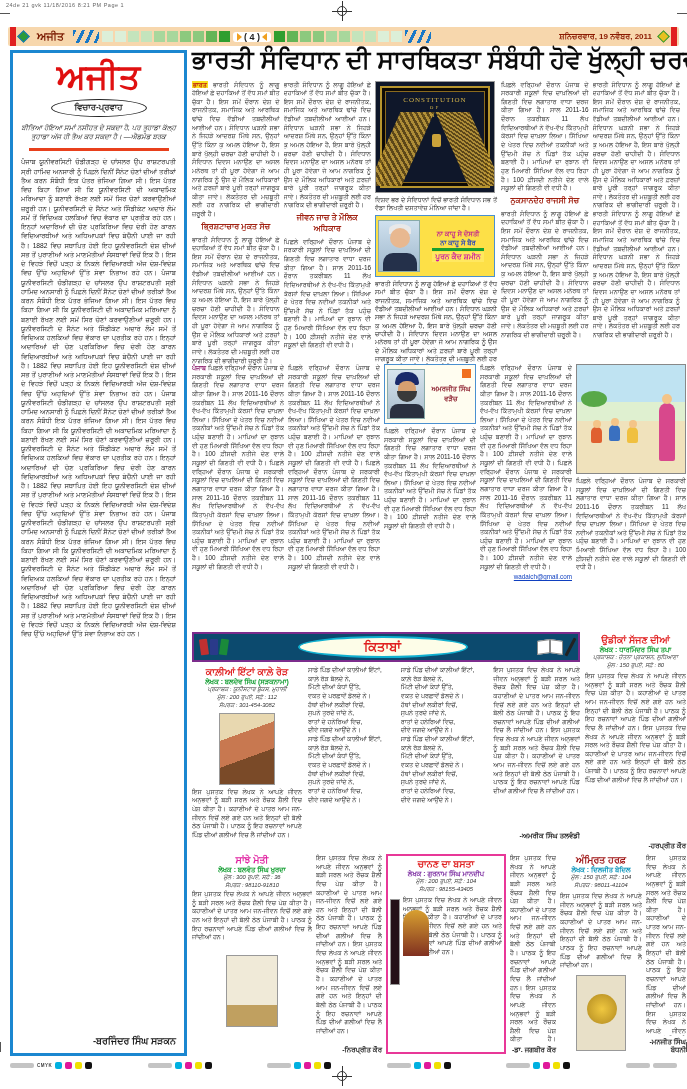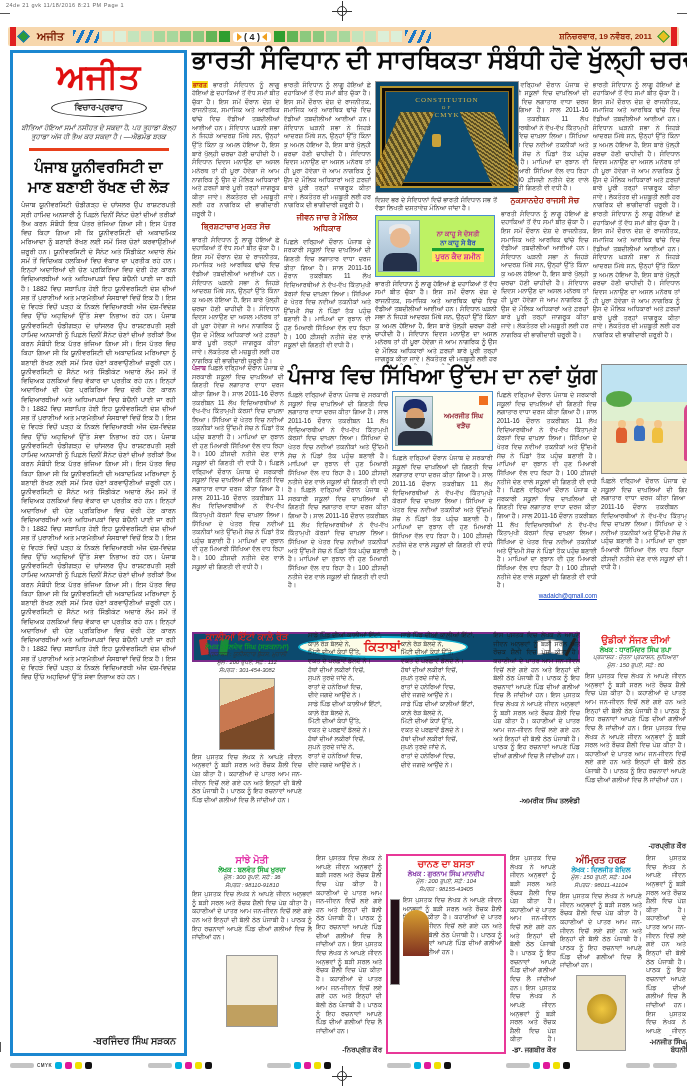--- a/index.html
+++ b/index.html
@@ -41,30 +41,30 @@
 .lsig{font-size:9.5px;font-weight:bold;text-align:right;margin-top:3px}
 
 .a1{position:absolute;left:192px;top:46px;width:488px}
 .a1 h1{font-size:25px;font-weight:bold;line-height:1.1;color:#0a0a0a;white-space:nowrap}
 .a1cols{display:flex;gap:4px;height:284px;overflow:hidden;margin-top:7px}
 .a1cols .c{flex:1;overflow:hidden}
 .a1cols .cwide{flex:none;width:122px}
 .lead1{background:#f8e020;color:#c02010;font-weight:bold;padding:0 1px}
 .lead2{color:#8a1a6a;font-weight:bold}
 .subhead{font-size:8px;font-weight:bold;color:#a02010;text-align:center;margin:3px 0}
-.const{width:144px;height:112px;background:#0c4a6e;border:1px solid #999;position:relative;overflow:hidden}
+.const{width:120px;height:112px;background:#0f172a;border:1px solid #999;position:relative;overflow:hidden}
 .const .frame{position:absolute;left:4px;top:4px;right:4px;bottom:4px;border:2px solid #b8962e;box-shadow:inset 0 0 0 3px #0e0a05,inset 0 0 0 4px #8a6a1e}
 .const .t{position:absolute;top:14px;left:0;right:0;text-align:center;color:#d4b44a;font-family:"Liberation Serif","DejaVu Serif",serif;font-size:7px;letter-spacing:1px}
 .const .t small{display:block;font-size:5px;letter-spacing:2px;margin:1px 0}
 .const .v1,.const .v2{position:absolute;top:30px;width:34px;height:74px;background:repeating-linear-gradient(45deg,#caa23a 0 2px,#6a5016 2px 4px);opacity:.85}
 .const .v1{left:8px;transform:skewX(-24deg)}
 .const .v2{right:8px;transform:skewX(24deg)}
 .const .emb{position:absolute;left:56px;top:52px;width:9px;height:13px;background:#caa23a;border-radius:2px}
 .capt{font-size:6.4px;line-height:1.3;text-align:justify;margin:3px 0;color:#111}
-.qbox{width:120px;height:62px;border:1.5px solid #4a90d0;background:#bef264;display:flex;margin-top:3px}
+.qbox{width:120px;height:62px;border:1.5px solid #4a90d0;background:#fde047;display:flex;margin-top:3px}
 .photo1{width:42px;height:52px;margin:4px 2px;background:linear-gradient(#cfe0ee,#9fb8cc);position:relative;flex:none;border:1px solid #8aa}
 .photo1 .hair{position:absolute;left:10px;top:3px;width:22px;height:10px;border-radius:50% 50% 0 0;background:#e8e8e8}
 .photo1 .face{position:absolute;left:11px;top:7px;width:20px;height:20px;border-radius:50%;background:#e8b890}
 .photo1 .suit{position:absolute;left:4px;bottom:0;width:34px;height:18px;border-radius:10px 10px 0 0;background:#24304a}
 .qtxt{flex:1;display:flex;flex-direction:column;align-items:center;justify-content:center;gap:1px;padding:2px}
 .ql1{font-size:6.8px;font-weight:bold;color:#c02090}
 .ql2{font-size:6.8px;font-weight:bold;color:#2040c0}
 .qbar{width:52px;height:3px;background:#18a030}
 .qname{font-size:7.5px;font-weight:bold;color:#d020a0;background:#ffe860;padding:0 3px}
 
@@ -106,21 +106,21 @@
 .openbook i{position:absolute;top:0;width:13px;height:14px;background:#fff;border:1px solid #888}
 .openbook i.l{left:0;transform:skewY(-8deg)}
 .openbook i.r{right:0;transform:skewY(8deg)}
 .pen{width:3px;height:20px;background:#222;transform:rotate(28deg);border-radius:1px}
 .rtitle{font-size:9.5px;font-weight:bold;color:#e02020;text-align:center;line-height:1.2}
 .rauthor{font-size:6.8px;font-weight:bold;color:#0a9a2a;text-align:center;margin-top:1px}
 .rmeta{font-size:5.8px;font-style:italic;text-align:center;color:#333;line-height:1.35}
 .rsig{font-size:7px;font-weight:bold;text-align:right;margin-top:2px}
 .r1{position:absolute;left:585px;top:634px;width:101px;height:216px;display:flex;flex-direction:column}
 .r1 .bt{flex:1;margin-top:2px}
-.r2{position:absolute;left:192px;top:631px;width:388px;height:184px;display:flex;gap:6px}
+.r2{position:absolute;left:192px;top:666px;width:388px;height:184px;display:flex;gap:6px}
 .r2 .c1{flex:none;width:110px}
 .r2 .c{flex:1;overflow:hidden}
 .cov{border:1px solid #999;margin:3px auto}
 .cov1{width:56px;height:72px;background:linear-gradient(160deg,#e8d8b0 0 30%,#c87850 30% 60%,#7a4a28 60% 100%)}
 .cov2{width:52px;height:72px;background:linear-gradient(#f0ead8 0 70%,#c0a060 70% 100%)}
 .cov3{width:50px;height:86px;background:#241018;position:relative}
 .cov3 i{position:absolute;left:12px;top:10px;width:26px;height:46px;border-radius:13px 13px 0 0;background:linear-gradient(#d8a030,#803020)}
 .cov4{width:50px;height:76px;background:#e8e0c8;position:relative}
 .cov4 i{position:absolute;left:10px;top:18px;width:30px;height:30px;border-radius:50%;background:radial-gradient(#f0c840,#b08820)}
 .brow{position:absolute;left:192px;top:854px;width:494px;height:200px;display:flex;gap:4px}
@@ -201,21 +201,20 @@
   <div class="redbar"></div>
 </div>
 
 <div class="leftcol">
   <div class="masthead">ਅਜੀਤ</div>
   <div class="oval">
       <span>ਵਿਚਾਰ-ਪ੍ਰਵਾਹ</span>
     </div>
   <div class="lquote">ਬੀਤਿਆ ਹੋਇਆ ਸਮਾਂ ਨਸੀਹਤ ਦੇ ਸਕਦਾ ਹੈ, ਪਰ ਤੁਹਾਡਾ ਕੱਲ੍ਹ ਤੁਹਾਡਾ ਅੱਜ ਹੀ ਤੈਅ ਕਰ ਸਕਦਾ ਹੈ। —ਐਡਮੰਡ ਬਰਕ</div>
   <div class="reddiv"></div>
-  <div class="lhead">ਪੰਜਾਬ ਯੂਨੀਵਰਸਿਟੀ ਦਾ ਮਾਣ ਬਣਾਈ ਰੱਖਣ ਦੀ ਲੋੜ</div>
   <div class="lbody">ਪੰਜਾਬ ਯੂਨੀਵਰਸਿਟੀ ਚੰਡੀਗੜ੍ਹ ਦੇ ਚਾਂਸਲਰ ਉਪ ਰਾਸ਼ਟਰਪਤੀ ਸ੍ਰੀ ਹਾਮਿਦ ਅਨਸਾਰੀ ਨੂੰ ਪਿਛਲੇ ਦਿਨੀਂ ਸੈਨੇਟ ਚੋਣਾਂ ਦੀਆਂ ਤਰੀਕਾਂ ਤੈਅ ਕਰਨ ਸੰਬੰਧੀ ਇਕ ਪੱਤਰ ਭੇਜਿਆ ਗਿਆ ਸੀ। ਇਸ ਪੱਤਰ ਵਿਚ ਕਿਹਾ ਗਿਆ ਸੀ ਕਿ ਯੂਨੀਵਰਸਿਟੀ ਦੀ ਅਕਾਦਮਿਕ ਮਰਿਆਦਾ ਨੂੰ ਬਣਾਈ ਰੱਖਣ ਲਈ ਸਮੇਂ ਸਿਰ ਚੋਣਾਂ ਕਰਵਾਉਣੀਆਂ ਜ਼ਰੂਰੀ ਹਨ। ਯੂਨੀਵਰਸਿਟੀ ਦੇ ਸੈਨੇਟ ਅਤੇ ਸਿੰਡੀਕੇਟ ਅਦਾਰੇ ਲੰਮੇ ਸਮੇਂ ਤੋਂ ਵਿਦਿਅਕ ਹਲਕਿਆਂ ਵਿਚ ਵੱਕਾਰ ਦਾ ਪ੍ਰਤੀਕ ਰਹੇ ਹਨ। ਇਨ੍ਹਾਂ ਅਦਾਰਿਆਂ ਦੀ ਚੋਣ ਪ੍ਰਕਿਰਿਆ ਵਿਚ ਦੇਰੀ ਹੋਣ ਕਾਰਨ ਵਿਦਿਆਰਥੀਆਂ ਅਤੇ ਅਧਿਆਪਕਾਂ ਵਿਚ ਬੇਚੈਨੀ ਪਾਈ ਜਾ ਰਹੀ ਹੈ। 1882 ਵਿਚ ਸਥਾਪਿਤ ਹੋਈ ਇਹ ਯੂਨੀਵਰਸਿਟੀ ਦੇਸ਼ ਦੀਆਂ ਸਭ ਤੋਂ ਪੁਰਾਣੀਆਂ ਅਤੇ ਮਾਣਮੱਤੀਆਂ ਸੰਸਥਾਵਾਂ ਵਿਚੋਂ ਇਕ ਹੈ। ਇਸ ਦੇ ਵਿਹੜੇ ਵਿਚੋਂ ਪੜ੍ਹ ਕੇ ਨਿਕਲੇ ਵਿਦਿਆਰਥੀ ਅੱਜ ਦੇਸ਼-ਵਿਦੇਸ਼ ਵਿਚ ਉੱਚੇ ਅਹੁਦਿਆਂ ਉੱਤੇ ਸੇਵਾ ਨਿਭਾਅ ਰਹੇ ਹਨ। ਪੰਜਾਬ ਯੂਨੀਵਰਸਿਟੀ ਚੰਡੀਗੜ੍ਹ ਦੇ ਚਾਂਸਲਰ ਉਪ ਰਾਸ਼ਟਰਪਤੀ ਸ੍ਰੀ ਹਾਮਿਦ ਅਨਸਾਰੀ ਨੂੰ ਪਿਛਲੇ ਦਿਨੀਂ ਸੈਨੇਟ ਚੋਣਾਂ ਦੀਆਂ ਤਰੀਕਾਂ ਤੈਅ ਕਰਨ ਸੰਬੰਧੀ ਇਕ ਪੱਤਰ ਭੇਜਿਆ ਗਿਆ ਸੀ। ਇਸ ਪੱਤਰ ਵਿਚ ਕਿਹਾ ਗਿਆ ਸੀ ਕਿ ਯੂਨੀਵਰਸਿਟੀ ਦੀ ਅਕਾਦਮਿਕ ਮਰਿਆਦਾ ਨੂੰ ਬਣਾਈ ਰੱਖਣ ਲਈ ਸਮੇਂ ਸਿਰ ਚੋਣਾਂ ਕਰਵਾਉਣੀਆਂ ਜ਼ਰੂਰੀ ਹਨ। ਯੂਨੀਵਰਸਿਟੀ ਦੇ ਸੈਨੇਟ ਅਤੇ ਸਿੰਡੀਕੇਟ ਅਦਾਰੇ ਲੰਮੇ ਸਮੇਂ ਤੋਂ ਵਿਦਿਅਕ ਹਲਕਿਆਂ ਵਿਚ ਵੱਕਾਰ ਦਾ ਪ੍ਰਤੀਕ ਰਹੇ ਹਨ। ਇਨ੍ਹਾਂ ਅਦਾਰਿਆਂ ਦੀ ਚੋਣ ਪ੍ਰਕਿਰਿਆ ਵਿਚ ਦੇਰੀ ਹੋਣ ਕਾਰਨ ਵਿਦਿਆਰਥੀਆਂ ਅਤੇ ਅਧਿਆਪਕਾਂ ਵਿਚ ਬੇਚੈਨੀ ਪਾਈ ਜਾ ਰਹੀ ਹੈ। 1882 ਵਿਚ ਸਥਾਪਿਤ ਹੋਈ ਇਹ ਯੂਨੀਵਰਸਿਟੀ ਦੇਸ਼ ਦੀਆਂ ਸਭ ਤੋਂ ਪੁਰਾਣੀਆਂ ਅਤੇ ਮਾਣਮੱਤੀਆਂ ਸੰਸਥਾਵਾਂ ਵਿਚੋਂ ਇਕ ਹੈ। ਇਸ ਦੇ ਵਿਹੜੇ ਵਿਚੋਂ ਪੜ੍ਹ ਕੇ ਨਿਕਲੇ ਵਿਦਿਆਰਥੀ ਅੱਜ ਦੇਸ਼-ਵਿਦੇਸ਼ ਵਿਚ ਉੱਚੇ ਅਹੁਦਿਆਂ ਉੱਤੇ ਸੇਵਾ ਨਿਭਾਅ ਰਹੇ ਹਨ। ਪੰਜਾਬ ਯੂਨੀਵਰਸਿਟੀ ਚੰਡੀਗੜ੍ਹ ਦੇ ਚਾਂਸਲਰ ਉਪ ਰਾਸ਼ਟਰਪਤੀ ਸ੍ਰੀ ਹਾਮਿਦ ਅਨਸਾਰੀ ਨੂੰ ਪਿਛਲੇ ਦਿਨੀਂ ਸੈਨੇਟ ਚੋਣਾਂ ਦੀਆਂ ਤਰੀਕਾਂ ਤੈਅ ਕਰਨ ਸੰਬੰਧੀ ਇਕ ਪੱਤਰ ਭੇਜਿਆ ਗਿਆ ਸੀ। ਇਸ ਪੱਤਰ ਵਿਚ ਕਿਹਾ ਗਿਆ ਸੀ ਕਿ ਯੂਨੀਵਰਸਿਟੀ ਦੀ ਅਕਾਦਮਿਕ ਮਰਿਆਦਾ ਨੂੰ ਬਣਾਈ ਰੱਖਣ ਲਈ ਸਮੇਂ ਸਿਰ ਚੋਣਾਂ ਕਰਵਾਉਣੀਆਂ ਜ਼ਰੂਰੀ ਹਨ। ਯੂਨੀਵਰਸਿਟੀ ਦੇ ਸੈਨੇਟ ਅਤੇ ਸਿੰਡੀਕੇਟ ਅਦਾਰੇ ਲੰਮੇ ਸਮੇਂ ਤੋਂ ਵਿਦਿਅਕ ਹਲਕਿਆਂ ਵਿਚ ਵੱਕਾਰ ਦਾ ਪ੍ਰਤੀਕ ਰਹੇ ਹਨ। ਇਨ੍ਹਾਂ ਅਦਾਰਿਆਂ ਦੀ ਚੋਣ ਪ੍ਰਕਿਰਿਆ ਵਿਚ ਦੇਰੀ ਹੋਣ ਕਾਰਨ ਵਿਦਿਆਰਥੀਆਂ ਅਤੇ ਅਧਿਆਪਕਾਂ ਵਿਚ ਬੇਚੈਨੀ ਪਾਈ ਜਾ ਰਹੀ ਹੈ। 1882 ਵਿਚ ਸਥਾਪਿਤ ਹੋਈ ਇਹ ਯੂਨੀਵਰਸਿਟੀ ਦੇਸ਼ ਦੀਆਂ ਸਭ ਤੋਂ ਪੁਰਾਣੀਆਂ ਅਤੇ ਮਾਣਮੱਤੀਆਂ ਸੰਸਥਾਵਾਂ ਵਿਚੋਂ ਇਕ ਹੈ। ਇਸ ਦੇ ਵਿਹੜੇ ਵਿਚੋਂ ਪੜ੍ਹ ਕੇ ਨਿਕਲੇ ਵਿਦਿਆਰਥੀ ਅੱਜ ਦੇਸ਼-ਵਿਦੇਸ਼ ਵਿਚ ਉੱਚੇ ਅਹੁਦਿਆਂ ਉੱਤੇ ਸੇਵਾ ਨਿਭਾਅ ਰਹੇ ਹਨ। ਪੰਜਾਬ ਯੂਨੀਵਰਸਿਟੀ ਚੰਡੀਗੜ੍ਹ ਦੇ ਚਾਂਸਲਰ ਉਪ ਰਾਸ਼ਟਰਪਤੀ ਸ੍ਰੀ ਹਾਮਿਦ ਅਨਸਾਰੀ ਨੂੰ ਪਿਛਲੇ ਦਿਨੀਂ ਸੈਨੇਟ ਚੋਣਾਂ ਦੀਆਂ ਤਰੀਕਾਂ ਤੈਅ ਕਰਨ ਸੰਬੰਧੀ ਇਕ ਪੱਤਰ ਭੇਜਿਆ ਗਿਆ ਸੀ। ਇਸ ਪੱਤਰ ਵਿਚ ਕਿਹਾ ਗਿਆ ਸੀ ਕਿ ਯੂਨੀਵਰਸਿਟੀ ਦੀ ਅਕਾਦਮਿਕ ਮਰਿਆਦਾ ਨੂੰ ਬਣਾਈ ਰੱਖਣ ਲਈ ਸਮੇਂ ਸਿਰ ਚੋਣਾਂ ਕਰਵਾਉਣੀਆਂ ਜ਼ਰੂਰੀ ਹਨ। ਯੂਨੀਵਰਸਿਟੀ ਦੇ ਸੈਨੇਟ ਅਤੇ ਸਿੰਡੀਕੇਟ ਅਦਾਰੇ ਲੰਮੇ ਸਮੇਂ ਤੋਂ ਵਿਦਿਅਕ ਹਲਕਿਆਂ ਵਿਚ ਵੱਕਾਰ ਦਾ ਪ੍ਰਤੀਕ ਰਹੇ ਹਨ। ਇਨ੍ਹਾਂ ਅਦਾਰਿਆਂ ਦੀ ਚੋਣ ਪ੍ਰਕਿਰਿਆ ਵਿਚ ਦੇਰੀ ਹੋਣ ਕਾਰਨ ਵਿਦਿਆਰਥੀਆਂ ਅਤੇ ਅਧਿਆਪਕਾਂ ਵਿਚ ਬੇਚੈਨੀ ਪਾਈ ਜਾ ਰਹੀ ਹੈ। 1882 ਵਿਚ ਸਥਾਪਿਤ ਹੋਈ ਇਹ ਯੂਨੀਵਰਸਿਟੀ ਦੇਸ਼ ਦੀਆਂ ਸਭ ਤੋਂ ਪੁਰਾਣੀਆਂ ਅਤੇ ਮਾਣਮੱਤੀਆਂ ਸੰਸਥਾਵਾਂ ਵਿਚੋਂ ਇਕ ਹੈ। ਇਸ ਦੇ ਵਿਹੜੇ ਵਿਚੋਂ ਪੜ੍ਹ ਕੇ ਨਿਕਲੇ ਵਿਦਿਆਰਥੀ ਅੱਜ ਦੇਸ਼-ਵਿਦੇਸ਼ ਵਿਚ ਉੱਚੇ ਅਹੁਦਿਆਂ ਉੱਤੇ ਸੇਵਾ ਨਿਭਾਅ ਰਹੇ ਹਨ। </div>
   <div class="lsig">-ਬਰਜਿੰਦਰ ਸਿੰਘ ਸੜਕਨ</div>
 </div>
 
 <div class="a1">
   <h1>ਭਾਰਤੀ ਸੰਵਿਧਾਨ ਦੀ ਸਾਰਥਿਕਤਾ ਸੰਬੰਧੀ ਹੋਵੇ ਖੁੱਲ੍ਹੀ ਚਰਚਾ</h1>
   <div class="a1cols">
     <div class="c bt"><span class="lead1">ਭਾਰਤ</span> <span>ਭਾਰਤੀ ਸੰਵਿਧਾਨ ਨੂੰ ਲਾਗੂ ਹੋਇਆਂ ਛੇ ਦਹਾਕਿਆਂ ਤੋਂ ਵੱਧ ਸਮਾਂ ਬੀਤ ਚੁੱਕਾ ਹੈ। ਇਸ ਸਮੇਂ ਦੌਰਾਨ ਦੇਸ਼ ਦੇ ਰਾਜਨੀਤਕ, ਸਮਾਜਿਕ ਅਤੇ ਆਰਥਿਕ ਢਾਂਚੇ ਵਿਚ ਵੱਡੀਆਂ ਤਬਦੀਲੀਆਂ ਆਈਆਂ ਹਨ। ਸੰਵਿਧਾਨ ਘੜਨੀ ਸਭਾ ਨੇ ਜਿਹੜੇ ਆਦਰਸ਼ ਮਿੱਥੇ ਸਨ, ਉਨ੍ਹਾਂ ਉੱਤੇ ਕਿੰਨਾ ਕੁ ਅਮਲ ਹੋਇਆ ਹੈ, ਇਸ ਬਾਰੇ ਖੁੱਲ੍ਹੀ ਚਰਚਾ ਹੋਣੀ ਚਾਹੀਦੀ ਹੈ। ਸੰਵਿਧਾਨ ਦਿਵਸ ਮਨਾਉਣ ਦਾ ਅਸਲ ਮਨੋਰਥ ਤਾਂ ਹੀ ਪੂਰਾ ਹੋਵੇਗਾ ਜੇ ਆਮ ਨਾਗਰਿਕ ਨੂੰ ਉਸ ਦੇ ਮੌਲਿਕ ਅਧਿਕਾਰਾਂ ਅਤੇ ਫ਼ਰਜ਼ਾਂ ਬਾਰੇ ਪੂਰੀ ਤਰ੍ਹਾਂ ਜਾਗਰੂਕ ਕੀਤਾ ਜਾਵੇ। ਲੋਕਤੰਤਰ ਦੀ ਮਜ਼ਬੂਤੀ ਲਈ ਹਰ ਨਾਗਰਿਕ ਦੀ ਭਾਗੀਦਾਰੀ ਜ਼ਰੂਰੀ ਹੈ। </span><div class="subhead">ਭ੍ਰਿਸ਼ਟਾਚਾਰ ਮੁਕਤ ਸੋਚ</div><span>ਭਾਰਤੀ ਸੰਵਿਧਾਨ ਨੂੰ ਲਾਗੂ ਹੋਇਆਂ ਛੇ ਦਹਾਕਿਆਂ ਤੋਂ ਵੱਧ ਸਮਾਂ ਬੀਤ ਚੁੱਕਾ ਹੈ। ਇਸ ਸਮੇਂ ਦੌਰਾਨ ਦੇਸ਼ ਦੇ ਰਾਜਨੀਤਕ, ਸਮਾਜਿਕ ਅਤੇ ਆਰਥਿਕ ਢਾਂਚੇ ਵਿਚ ਵੱਡੀਆਂ ਤਬਦੀਲੀਆਂ ਆਈਆਂ ਹਨ। ਸੰਵਿਧਾਨ ਘੜਨੀ ਸਭਾ ਨੇ ਜਿਹੜੇ ਆਦਰਸ਼ ਮਿੱਥੇ ਸਨ, ਉਨ੍ਹਾਂ ਉੱਤੇ ਕਿੰਨਾ ਕੁ ਅਮਲ ਹੋਇਆ ਹੈ, ਇਸ ਬਾਰੇ ਖੁੱਲ੍ਹੀ ਚਰਚਾ ਹੋਣੀ ਚਾਹੀਦੀ ਹੈ। ਸੰਵਿਧਾਨ ਦਿਵਸ ਮਨਾਉਣ ਦਾ ਅਸਲ ਮਨੋਰਥ ਤਾਂ ਹੀ ਪੂਰਾ ਹੋਵੇਗਾ ਜੇ ਆਮ ਨਾਗਰਿਕ ਨੂੰ ਉਸ ਦੇ ਮੌਲਿਕ ਅਧਿਕਾਰਾਂ ਅਤੇ ਫ਼ਰਜ਼ਾਂ ਬਾਰੇ ਪੂਰੀ ਤਰ੍ਹਾਂ ਜਾਗਰੂਕ ਕੀਤਾ ਜਾਵੇ। ਲੋਕਤੰਤਰ ਦੀ ਮਜ਼ਬੂਤੀ ਲਈ ਹਰ ਨਾਗਰਿਕ ਦੀ ਭਾਗੀਦਾਰੀ ਜ਼ਰੂਰੀ ਹੈ। </span></div>
     <div class="c bt"><span>ਭਾਰਤੀ ਸੰਵਿਧਾਨ ਨੂੰ ਲਾਗੂ ਹੋਇਆਂ ਛੇ ਦਹਾਕਿਆਂ ਤੋਂ ਵੱਧ ਸਮਾਂ ਬੀਤ ਚੁੱਕਾ ਹੈ। ਇਸ ਸਮੇਂ ਦੌਰਾਨ ਦੇਸ਼ ਦੇ ਰਾਜਨੀਤਕ, ਸਮਾਜਿਕ ਅਤੇ ਆਰਥਿਕ ਢਾਂਚੇ ਵਿਚ ਵੱਡੀਆਂ ਤਬਦੀਲੀਆਂ ਆਈਆਂ ਹਨ। ਸੰਵਿਧਾਨ ਘੜਨੀ ਸਭਾ ਨੇ ਜਿਹੜੇ ਆਦਰਸ਼ ਮਿੱਥੇ ਸਨ, ਉਨ੍ਹਾਂ ਉੱਤੇ ਕਿੰਨਾ ਕੁ ਅਮਲ ਹੋਇਆ ਹੈ, ਇਸ ਬਾਰੇ ਖੁੱਲ੍ਹੀ ਚਰਚਾ ਹੋਣੀ ਚਾਹੀਦੀ ਹੈ। ਸੰਵਿਧਾਨ ਦਿਵਸ ਮਨਾਉਣ ਦਾ ਅਸਲ ਮਨੋਰਥ ਤਾਂ ਹੀ ਪੂਰਾ ਹੋਵੇਗਾ ਜੇ ਆਮ ਨਾਗਰਿਕ ਨੂੰ ਉਸ ਦੇ ਮੌਲਿਕ ਅਧਿਕਾਰਾਂ ਅਤੇ ਫ਼ਰਜ਼ਾਂ ਬਾਰੇ ਪੂਰੀ ਤਰ੍ਹਾਂ ਜਾਗਰੂਕ ਕੀਤਾ ਜਾਵੇ। ਲੋਕਤੰਤਰ ਦੀ ਮਜ਼ਬੂਤੀ ਲਈ ਹਰ ਨਾਗਰਿਕ ਦੀ ਭਾਗੀਦਾਰੀ ਜ਼ਰੂਰੀ ਹੈ। </span><div class="subhead">ਜੀਵਨ ਜਾਚ ਤੇ ਮੌਲਿਕ ਅਧਿਕਾਰ</div><span>ਪਿਛਲੇ ਵਰ੍ਹਿਆਂ ਦੌਰਾਨ ਪੰਜਾਬ ਦੇ ਸਰਕਾਰੀ ਸਕੂਲਾਂ ਵਿਚ ਦਾਖ਼ਲਿਆਂ ਦੀ ਗਿਣਤੀ ਵਿਚ ਲਗਾਤਾਰ ਵਾਧਾ ਦਰਜ ਕੀਤਾ ਗਿਆ ਹੈ। ਸਾਲ 2011-16 ਦੌਰਾਨ ਤਕਰੀਬਨ 11 ਲੱਖ ਵਿਦਿਆਰਥੀਆਂ ਨੇ ਵੱਖ-ਵੱਖ ਕਿੱਤਾਮੁਖੀ ਕੋਰਸਾਂ ਵਿਚ ਦਾਖ਼ਲਾ ਲਿਆ। ਸਿੱਖਿਆ ਦੇ ਖੇਤਰ ਵਿਚ ਨਵੀਆਂ ਤਕਨੀਕਾਂ ਅਤੇ ਉੱਦਮੀ ਸੋਚ ਨੇ ਪਿੰਡਾਂ ਤੱਕ ਪਹੁੰਚ ਬਣਾਈ ਹੈ। ਮਾਪਿਆਂ ਦਾ ਰੁਝਾਨ ਵੀ ਹੁਣ ਮਿਆਰੀ ਸਿੱਖਿਆ ਵੱਲ ਵਧ ਰਿਹਾ ਹੈ। 100 ਫ਼ੀਸਦੀ ਨਤੀਜੇ ਦੇਣ ਵਾਲੇ ਸਕੂਲਾਂ ਦੀ ਗਿਣਤੀ ਵੀ ਵਧੀ ਹੈ। </span></div>
     <div class="cwide">
@@ -244,21 +243,20 @@
     </div>
     <div class="c bt"><span>ਪਿਛਲੇ ਵਰ੍ਹਿਆਂ ਦੌਰਾਨ ਪੰਜਾਬ ਦੇ ਸਰਕਾਰੀ ਸਕੂਲਾਂ ਵਿਚ ਦਾਖ਼ਲਿਆਂ ਦੀ ਗਿਣਤੀ ਵਿਚ ਲਗਾਤਾਰ ਵਾਧਾ ਦਰਜ ਕੀਤਾ ਗਿਆ ਹੈ। ਸਾਲ 2011-16 ਦੌਰਾਨ ਤਕਰੀਬਨ 11 ਲੱਖ ਵਿਦਿਆਰਥੀਆਂ ਨੇ ਵੱਖ-ਵੱਖ ਕਿੱਤਾਮੁਖੀ ਕੋਰਸਾਂ ਵਿਚ ਦਾਖ਼ਲਾ ਲਿਆ। ਸਿੱਖਿਆ ਦੇ ਖੇਤਰ ਵਿਚ ਨਵੀਆਂ ਤਕਨੀਕਾਂ ਅਤੇ ਉੱਦਮੀ ਸੋਚ ਨੇ ਪਿੰਡਾਂ ਤੱਕ ਪਹੁੰਚ ਬਣਾਈ ਹੈ। ਮਾਪਿਆਂ ਦਾ ਰੁਝਾਨ ਵੀ ਹੁਣ ਮਿਆਰੀ ਸਿੱਖਿਆ ਵੱਲ ਵਧ ਰਿਹਾ ਹੈ। 100 ਫ਼ੀਸਦੀ ਨਤੀਜੇ ਦੇਣ ਵਾਲੇ ਸਕੂਲਾਂ ਦੀ ਗਿਣਤੀ ਵੀ ਵਧੀ ਹੈ। </span><div class="subhead">ਨੁਕਸਾਨਦੇਹ ਰਾਜਸੀ ਸੋਚ</div><span>ਭਾਰਤੀ ਸੰਵਿਧਾਨ ਨੂੰ ਲਾਗੂ ਹੋਇਆਂ ਛੇ ਦਹਾਕਿਆਂ ਤੋਂ ਵੱਧ ਸਮਾਂ ਬੀਤ ਚੁੱਕਾ ਹੈ। ਇਸ ਸਮੇਂ ਦੌਰਾਨ ਦੇਸ਼ ਦੇ ਰਾਜਨੀਤਕ, ਸਮਾਜਿਕ ਅਤੇ ਆਰਥਿਕ ਢਾਂਚੇ ਵਿਚ ਵੱਡੀਆਂ ਤਬਦੀਲੀਆਂ ਆਈਆਂ ਹਨ। ਸੰਵਿਧਾਨ ਘੜਨੀ ਸਭਾ ਨੇ ਜਿਹੜੇ ਆਦਰਸ਼ ਮਿੱਥੇ ਸਨ, ਉਨ੍ਹਾਂ ਉੱਤੇ ਕਿੰਨਾ ਕੁ ਅਮਲ ਹੋਇਆ ਹੈ, ਇਸ ਬਾਰੇ ਖੁੱਲ੍ਹੀ ਚਰਚਾ ਹੋਣੀ ਚਾਹੀਦੀ ਹੈ। ਸੰਵਿਧਾਨ ਦਿਵਸ ਮਨਾਉਣ ਦਾ ਅਸਲ ਮਨੋਰਥ ਤਾਂ ਹੀ ਪੂਰਾ ਹੋਵੇਗਾ ਜੇ ਆਮ ਨਾਗਰਿਕ ਨੂੰ ਉਸ ਦੇ ਮੌਲਿਕ ਅਧਿਕਾਰਾਂ ਅਤੇ ਫ਼ਰਜ਼ਾਂ ਬਾਰੇ ਪੂਰੀ ਤਰ੍ਹਾਂ ਜਾਗਰੂਕ ਕੀਤਾ ਜਾਵੇ। ਲੋਕਤੰਤਰ ਦੀ ਮਜ਼ਬੂਤੀ ਲਈ ਹਰ ਨਾਗਰਿਕ ਦੀ ਭਾਗੀਦਾਰੀ ਜ਼ਰੂਰੀ ਹੈ। </span></div>
     <div class="c bt"><span>ਭਾਰਤੀ ਸੰਵਿਧਾਨ ਨੂੰ ਲਾਗੂ ਹੋਇਆਂ ਛੇ ਦਹਾਕਿਆਂ ਤੋਂ ਵੱਧ ਸਮਾਂ ਬੀਤ ਚੁੱਕਾ ਹੈ। ਇਸ ਸਮੇਂ ਦੌਰਾਨ ਦੇਸ਼ ਦੇ ਰਾਜਨੀਤਕ, ਸਮਾਜਿਕ ਅਤੇ ਆਰਥਿਕ ਢਾਂਚੇ ਵਿਚ ਵੱਡੀਆਂ ਤਬਦੀਲੀਆਂ ਆਈਆਂ ਹਨ। ਸੰਵਿਧਾਨ ਘੜਨੀ ਸਭਾ ਨੇ ਜਿਹੜੇ ਆਦਰਸ਼ ਮਿੱਥੇ ਸਨ, ਉਨ੍ਹਾਂ ਉੱਤੇ ਕਿੰਨਾ ਕੁ ਅਮਲ ਹੋਇਆ ਹੈ, ਇਸ ਬਾਰੇ ਖੁੱਲ੍ਹੀ ਚਰਚਾ ਹੋਣੀ ਚਾਹੀਦੀ ਹੈ। ਸੰਵਿਧਾਨ ਦਿਵਸ ਮਨਾਉਣ ਦਾ ਅਸਲ ਮਨੋਰਥ ਤਾਂ ਹੀ ਪੂਰਾ ਹੋਵੇਗਾ ਜੇ ਆਮ ਨਾਗਰਿਕ ਨੂੰ ਉਸ ਦੇ ਮੌਲਿਕ ਅਧਿਕਾਰਾਂ ਅਤੇ ਫ਼ਰਜ਼ਾਂ ਬਾਰੇ ਪੂਰੀ ਤਰ੍ਹਾਂ ਜਾਗਰੂਕ ਕੀਤਾ ਜਾਵੇ। ਲੋਕਤੰਤਰ ਦੀ ਮਜ਼ਬੂਤੀ ਲਈ ਹਰ ਨਾਗਰਿਕ ਦੀ ਭਾਗੀਦਾਰੀ ਜ਼ਰੂਰੀ ਹੈ। ਭਾਰਤੀ ਸੰਵਿਧਾਨ ਨੂੰ ਲਾਗੂ ਹੋਇਆਂ ਛੇ ਦਹਾਕਿਆਂ ਤੋਂ ਵੱਧ ਸਮਾਂ ਬੀਤ ਚੁੱਕਾ ਹੈ। ਇਸ ਸਮੇਂ ਦੌਰਾਨ ਦੇਸ਼ ਦੇ ਰਾਜਨੀਤਕ, ਸਮਾਜਿਕ ਅਤੇ ਆਰਥਿਕ ਢਾਂਚੇ ਵਿਚ ਵੱਡੀਆਂ ਤਬਦੀਲੀਆਂ ਆਈਆਂ ਹਨ। ਸੰਵਿਧਾਨ ਘੜਨੀ ਸਭਾ ਨੇ ਜਿਹੜੇ ਆਦਰਸ਼ ਮਿੱਥੇ ਸਨ, ਉਨ੍ਹਾਂ ਉੱਤੇ ਕਿੰਨਾ ਕੁ ਅਮਲ ਹੋਇਆ ਹੈ, ਇਸ ਬਾਰੇ ਖੁੱਲ੍ਹੀ ਚਰਚਾ ਹੋਣੀ ਚਾਹੀਦੀ ਹੈ। ਸੰਵਿਧਾਨ ਦਿਵਸ ਮਨਾਉਣ ਦਾ ਅਸਲ ਮਨੋਰਥ ਤਾਂ ਹੀ ਪੂਰਾ ਹੋਵੇਗਾ ਜੇ ਆਮ ਨਾਗਰਿਕ ਨੂੰ ਉਸ ਦੇ ਮੌਲਿਕ ਅਧਿਕਾਰਾਂ ਅਤੇ ਫ਼ਰਜ਼ਾਂ ਬਾਰੇ ਪੂਰੀ ਤਰ੍ਹਾਂ ਜਾਗਰੂਕ ਕੀਤਾ ਜਾਵੇ। ਲੋਕਤੰਤਰ ਦੀ ਮਜ਼ਬੂਤੀ ਲਈ ਹਰ ਨਾਗਰਿਕ ਦੀ ਭਾਗੀਦਾਰੀ ਜ਼ਰੂਰੀ ਹੈ। </span></div>
   </div>
 </div>
 
 <div class="a2">
   <div class="a2c1 bt"><span class="lead2">ਪੰਜਾਬ</span> <span>ਪਿਛਲੇ ਵਰ੍ਹਿਆਂ ਦੌਰਾਨ ਪੰਜਾਬ ਦੇ ਸਰਕਾਰੀ ਸਕੂਲਾਂ ਵਿਚ ਦਾਖ਼ਲਿਆਂ ਦੀ ਗਿਣਤੀ ਵਿਚ ਲਗਾਤਾਰ ਵਾਧਾ ਦਰਜ ਕੀਤਾ ਗਿਆ ਹੈ। ਸਾਲ 2011-16 ਦੌਰਾਨ ਤਕਰੀਬਨ 11 ਲੱਖ ਵਿਦਿਆਰਥੀਆਂ ਨੇ ਵੱਖ-ਵੱਖ ਕਿੱਤਾਮੁਖੀ ਕੋਰਸਾਂ ਵਿਚ ਦਾਖ਼ਲਾ ਲਿਆ। ਸਿੱਖਿਆ ਦੇ ਖੇਤਰ ਵਿਚ ਨਵੀਆਂ ਤਕਨੀਕਾਂ ਅਤੇ ਉੱਦਮੀ ਸੋਚ ਨੇ ਪਿੰਡਾਂ ਤੱਕ ਪਹੁੰਚ ਬਣਾਈ ਹੈ। ਮਾਪਿਆਂ ਦਾ ਰੁਝਾਨ ਵੀ ਹੁਣ ਮਿਆਰੀ ਸਿੱਖਿਆ ਵੱਲ ਵਧ ਰਿਹਾ ਹੈ। 100 ਫ਼ੀਸਦੀ ਨਤੀਜੇ ਦੇਣ ਵਾਲੇ ਸਕੂਲਾਂ ਦੀ ਗਿਣਤੀ ਵੀ ਵਧੀ ਹੈ। ਪਿਛਲੇ ਵਰ੍ਹਿਆਂ ਦੌਰਾਨ ਪੰਜਾਬ ਦੇ ਸਰਕਾਰੀ ਸਕੂਲਾਂ ਵਿਚ ਦਾਖ਼ਲਿਆਂ ਦੀ ਗਿਣਤੀ ਵਿਚ ਲਗਾਤਾਰ ਵਾਧਾ ਦਰਜ ਕੀਤਾ ਗਿਆ ਹੈ। ਸਾਲ 2011-16 ਦੌਰਾਨ ਤਕਰੀਬਨ 11 ਲੱਖ ਵਿਦਿਆਰਥੀਆਂ ਨੇ ਵੱਖ-ਵੱਖ ਕਿੱਤਾਮੁਖੀ ਕੋਰਸਾਂ ਵਿਚ ਦਾਖ਼ਲਾ ਲਿਆ। ਸਿੱਖਿਆ ਦੇ ਖੇਤਰ ਵਿਚ ਨਵੀਆਂ ਤਕਨੀਕਾਂ ਅਤੇ ਉੱਦਮੀ ਸੋਚ ਨੇ ਪਿੰਡਾਂ ਤੱਕ ਪਹੁੰਚ ਬਣਾਈ ਹੈ। ਮਾਪਿਆਂ ਦਾ ਰੁਝਾਨ ਵੀ ਹੁਣ ਮਿਆਰੀ ਸਿੱਖਿਆ ਵੱਲ ਵਧ ਰਿਹਾ ਹੈ। 100 ਫ਼ੀਸਦੀ ਨਤੀਜੇ ਦੇਣ ਵਾਲੇ ਸਕੂਲਾਂ ਦੀ ਗਿਣਤੀ ਵੀ ਵਧੀ ਹੈ। </span></div>
   <div class="a2main">
     <div class="a2center">
-      <h2>ਪੰਜਾਬ ਵਿਚ ਸਿੱਖਿਆ ਉੱਦਮ ਦਾ ਨਵਾਂ ਯੁੱਗ</h2>
       <div class="a2cols">
         <div class="c bt">ਪਿਛਲੇ ਵਰ੍ਹਿਆਂ ਦੌਰਾਨ ਪੰਜਾਬ ਦੇ ਸਰਕਾਰੀ ਸਕੂਲਾਂ ਵਿਚ ਦਾਖ਼ਲਿਆਂ ਦੀ ਗਿਣਤੀ ਵਿਚ ਲਗਾਤਾਰ ਵਾਧਾ ਦਰਜ ਕੀਤਾ ਗਿਆ ਹੈ। ਸਾਲ 2011-16 ਦੌਰਾਨ ਤਕਰੀਬਨ 11 ਲੱਖ ਵਿਦਿਆਰਥੀਆਂ ਨੇ ਵੱਖ-ਵੱਖ ਕਿੱਤਾਮੁਖੀ ਕੋਰਸਾਂ ਵਿਚ ਦਾਖ਼ਲਾ ਲਿਆ। ਸਿੱਖਿਆ ਦੇ ਖੇਤਰ ਵਿਚ ਨਵੀਆਂ ਤਕਨੀਕਾਂ ਅਤੇ ਉੱਦਮੀ ਸੋਚ ਨੇ ਪਿੰਡਾਂ ਤੱਕ ਪਹੁੰਚ ਬਣਾਈ ਹੈ। ਮਾਪਿਆਂ ਦਾ ਰੁਝਾਨ ਵੀ ਹੁਣ ਮਿਆਰੀ ਸਿੱਖਿਆ ਵੱਲ ਵਧ ਰਿਹਾ ਹੈ। 100 ਫ਼ੀਸਦੀ ਨਤੀਜੇ ਦੇਣ ਵਾਲੇ ਸਕੂਲਾਂ ਦੀ ਗਿਣਤੀ ਵੀ ਵਧੀ ਹੈ। ਪਿਛਲੇ ਵਰ੍ਹਿਆਂ ਦੌਰਾਨ ਪੰਜਾਬ ਦੇ ਸਰਕਾਰੀ ਸਕੂਲਾਂ ਵਿਚ ਦਾਖ਼ਲਿਆਂ ਦੀ ਗਿਣਤੀ ਵਿਚ ਲਗਾਤਾਰ ਵਾਧਾ ਦਰਜ ਕੀਤਾ ਗਿਆ ਹੈ। ਸਾਲ 2011-16 ਦੌਰਾਨ ਤਕਰੀਬਨ 11 ਲੱਖ ਵਿਦਿਆਰਥੀਆਂ ਨੇ ਵੱਖ-ਵੱਖ ਕਿੱਤਾਮੁਖੀ ਕੋਰਸਾਂ ਵਿਚ ਦਾਖ਼ਲਾ ਲਿਆ। ਸਿੱਖਿਆ ਦੇ ਖੇਤਰ ਵਿਚ ਨਵੀਆਂ ਤਕਨੀਕਾਂ ਅਤੇ ਉੱਦਮੀ ਸੋਚ ਨੇ ਪਿੰਡਾਂ ਤੱਕ ਪਹੁੰਚ ਬਣਾਈ ਹੈ। ਮਾਪਿਆਂ ਦਾ ਰੁਝਾਨ ਵੀ ਹੁਣ ਮਿਆਰੀ ਸਿੱਖਿਆ ਵੱਲ ਵਧ ਰਿਹਾ ਹੈ। 100 ਫ਼ੀਸਦੀ ਨਤੀਜੇ ਦੇਣ ਵਾਲੇ ਸਕੂਲਾਂ ਦੀ ਗਿਣਤੀ ਵੀ ਵਧੀ ਹੈ। </div>
         <div class="c bt">
           <div class="authbox">
             <div class="photo2">
                 <div class="turb"></div>
                 <div class="face"></div>
                 <div class="beard"></div>
                 <div class="suit"></div>
               </div>

